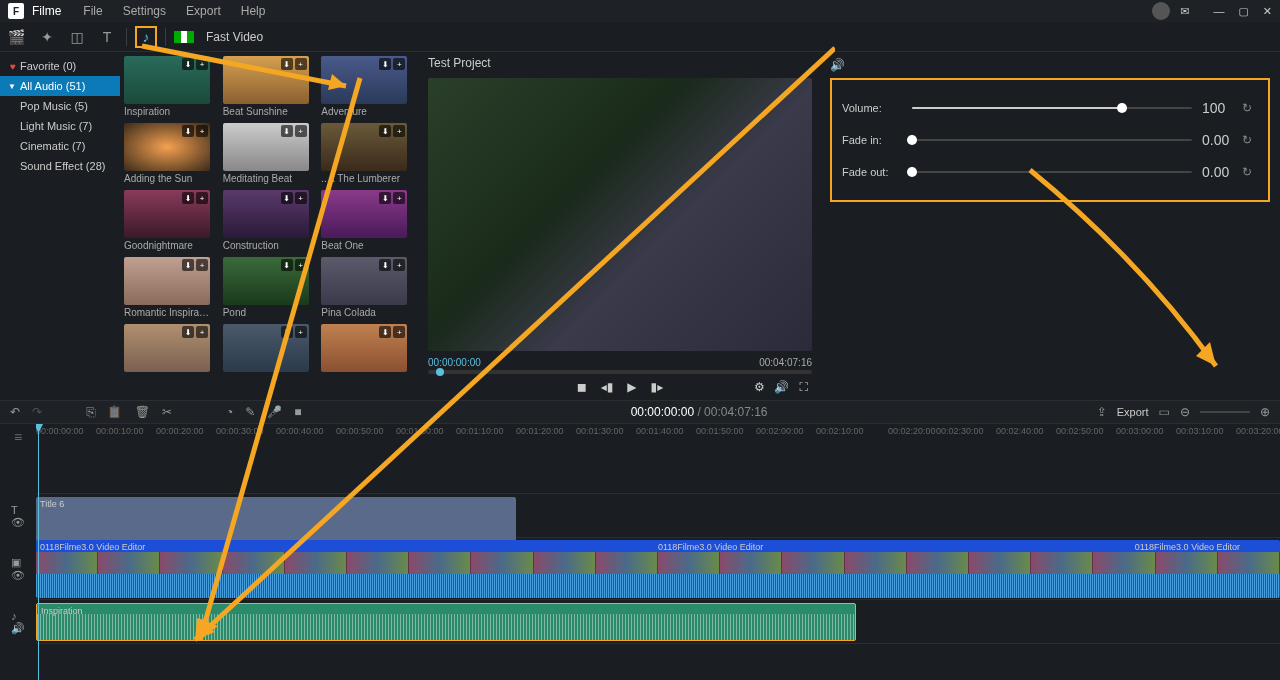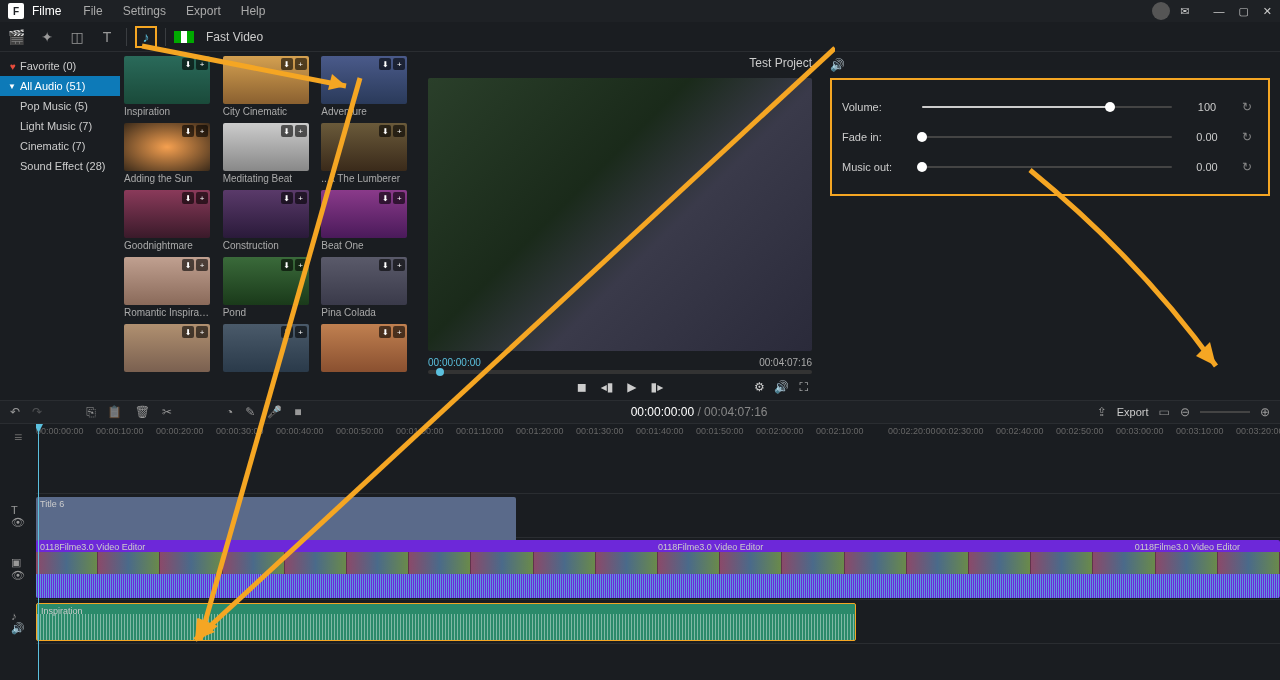--- a/index.html
+++ b/index.html
@@ -26,38 +26,38 @@
 .sidebar .tri{font-size:8px;margin-right:4px}
 .grid{width:300px;background:#1a1d21;overflow-y:auto;padding:4px;display:grid;grid-template-columns:repeat(3,1fr);gap:6px 4px;align-content:start}
 .grid::-webkit-scrollbar{width:6px}
 .grid::-webkit-scrollbar-thumb{background:#444}
 .gitem{cursor:pointer}
 .gitem .thumb{width:86px;height:48px;border-radius:2px;position:relative;background:#333;background-size:cover}
 .gitem .thumb .ovl{position:absolute;top:2px;right:2px;display:flex;gap:2px}
 .gitem .thumb .ovl span{width:12px;height:12px;background:rgba(0,0,0,.6);border-radius:2px;font-size:8px;display:flex;align-items:center;justify-content:center;color:#fff}
 .gitem .lbl{font-size:10px;color:#aaa;margin-top:2px;white-space:nowrap;overflow:hidden;text-overflow:ellipsis;max-width:86px}
 .preview{flex:1;background:#1a1d21;display:flex;flex-direction:column;padding:0 8px}
-.preview .title{text-align:right;color:#ccc;font-size:12px;padding:4px 0}
+.preview .title{text-align:left;color:#ccc;font-size:12px;padding:4px 0}
 .preview .video{flex:1;background:#000;border-radius:2px;margin:4px 0;position:relative;background:linear-gradient(135deg,#2a3f2a,#1a2a1a 40%,#3a3a4a 60%,#2a2a3a)}
 .preview .timebar{display:flex;justify-content:space-between;color:#5bc0de;font-size:10px;padding:2px 0}
 .preview .timebar span:last-child{color:#aaa}
 .preview .progress{height:4px;background:#333;border-radius:2px;position:relative}
 .preview .progress .dot{position:absolute;left:2%;top:-2px;width:8px;height:8px;background:#5bc0de;border-radius:50%}
 .preview .controls{display:flex;justify-content:center;gap:14px;padding:6px 0;position:relative}
 .preview .controls .pc{color:#ccc;font-size:12px;cursor:pointer}
 .preview .controls .pcright{position:absolute;right:4px;display:flex;gap:10px}
 .props{width:460px;background:#1a1d21;padding:4px 10px;display:flex;flex-direction:column;position:relative}
 .props .speaker{color:#5bc0de;font-size:12px;padding:2px 0}
 .props .panel{border:2px solid #f5a623;padding:12px 10px;margin-top:4px}
-.props .prow{display:flex;align-items:center;gap:20px;padding:8px 0}
+.props .prow{display:flex;align-items:center;gap:10px;padding:8px 0}
 .props .prow .plbl{width:60px;font-size:11px;color:#ccc}
 .props .prow .slider{flex:1;height:2px;background:#444;position:relative;border-radius:1px}
 .props .prow .slider .fill{position:absolute;height:100%;background:#ccc;border-radius:1px}
 .props .prow .slider .knob{position:absolute;top:-4px;width:10px;height:10px;background:#fff;border-radius:50%;margin-left:-5px}
-.props .prow .pval{width:30px;text-align:center;font-size:11px}
+.props .prow .pval{width:30px;text-align:left;font-size:14px}
 .props .prow .ricon{width:16px;color:#888;font-size:12px;cursor:pointer}
 .props .buttons{margin-top:auto;display:flex;justify-content:flex-end;gap:8px;padding-bottom:8px}
 .props .btn{padding:3px 16px;font-size:11px;border-radius:2px;cursor:pointer;border:1px solid #555;background:#3a3d41;color:#ccc}
 .props .btn.primary{background:#0d7ab8;border-color:#5bc0de;color:#fff}
 .tltoolbar{height:24px;background:#1e2125;border-top:1px solid #2a2d31;border-bottom:1px solid #2a2d31;display:flex;align-items:center;padding:0 10px;gap:12px}
 .tltoolbar .tlicon{color:#999;font-size:12px;cursor:pointer}
 .tltoolbar .center{flex:1;text-align:center;font-size:12px}
 .tltoolbar .center .cur{color:#fff}
 .tltoolbar .center .tot{color:#888}
 .tltoolbar .right{display:flex;gap:10px;align-items:center}
@@ -68,21 +68,21 @@
 .timeline .tlgutter .trackicon{height:44px;display:flex;align-items:center;justify-content:center;color:#999;font-size:11px}
 .timeline .tlgutter .trackicon.txt{margin-top:44px}
 .timeline .tlgutter .trackicon.aud{margin-top:0}
 .timeline .tlcontent{flex:1;position:relative;overflow:hidden}
 .timeline .ruler{height:26px;background:#1a1d21;position:relative;font-size:9px;color:#666}
 .timeline .ruler .rtick{position:absolute;top:2px}
 .timeline .tracks{position:relative}
 .timeline .track{height:44px;position:relative;border-bottom:1px solid #2a2d31}
 .timeline .clip{position:absolute;height:46px;top:3px;border-radius:2px;overflow:hidden;font-size:9px;padding:2px 4px}
 .timeline .clip.title{background:#5a6a8a;width:480px;left:0}
-.timeline .clip.video{background:#6d28d9;width:100%;left:0;height:58px;top:2px}
+.timeline .clip.video{background:#1d4ed8;width:100%;left:0;height:58px;top:2px}
 .timeline .clip.video .thumbs{position:absolute;top:12px;left:0;right:0;height:22px;display:flex}
 .timeline .clip.video .thumbs div{flex:1;background:linear-gradient(90deg,#8a4a6a,#4a6a8a,#6a8a4a);border-right:1px solid rgba(0,0,0,.3)}
 .timeline .clip.video .wave{position:absolute;bottom:0;left:0;right:0;height:24px;background:repeating-linear-gradient(90deg,#5bc0de 0,#5bc0de 1px,transparent 1px,transparent 2px);opacity:.7}
 .timeline .track.videotrack{height:62px}
 .timeline .clip.audio{background:#2a8a6a;width:820px;left:0;height:38px;border:1px solid #f5a623}
 .timeline .clip.audio .awave{position:absolute;top:10px;left:0;right:0;bottom:0;background:repeating-linear-gradient(90deg,rgba(255,255,255,.4) 0,rgba(255,255,255,.4) 1px,transparent 1px,transparent 3px)}
 .timeline .playhead{position:absolute;left:2px;top:0;bottom:0;width:1px;background:#5bc0de;z-index:10}
 .timeline .playhead:before{content:'';position:absolute;top:0;left:-4px;width:9px;height:9px;background:#5bc0de;clip-path:polygon(0 0,100% 0,50% 100%)}
 svg.arrow{position:absolute;pointer-events:none;z-index:100}
 .arrowhead{fill:#f5a623}
@@ -148,21 +148,21 @@
         </div>
         <div class="lbl">Inspiration</div>
       </div>
       <div class="gitem">
         <div class="thumb" style="background:linear-gradient(#d4a050,#8a6030)">
           <div class="ovl">
             <span>⬇</span>
             <span>+</span>
           </div>
         </div>
-        <div class="lbl">City Cinematic</div>
+        <div class="lbl">Beat Sunshine</div>
       </div>
       <div class="gitem">
         <div class="thumb" style="background:linear-gradient(#4a5a8a,#2a3a5a)">
           <div class="ovl">
             <span>⬇</span>
             <span>+</span>
           </div>
         </div>
         <div class="lbl">Adventure</div>
       </div>
@@ -313,21 +313,21 @@
       </div>
       <div class="prow">
         <div class="plbl">Fade in:</div>
         <div class="slider">
             <div class="knob" style="left:0%"></div>
           </div>
         <div class="pval">0.00</div>
         <div class="ricon">↻</div>
       </div>
       <div class="prow">
-        <div class="plbl">Music out:</div>
+        <div class="plbl">Fade out:</div>
         <div class="slider">
             <div class="knob" style="left:0%"></div>
           </div>
         <div class="pval">0.00</div>
         <div class="ricon">↻</div>
       </div>
     </div>
   </div>
 </div>
 

